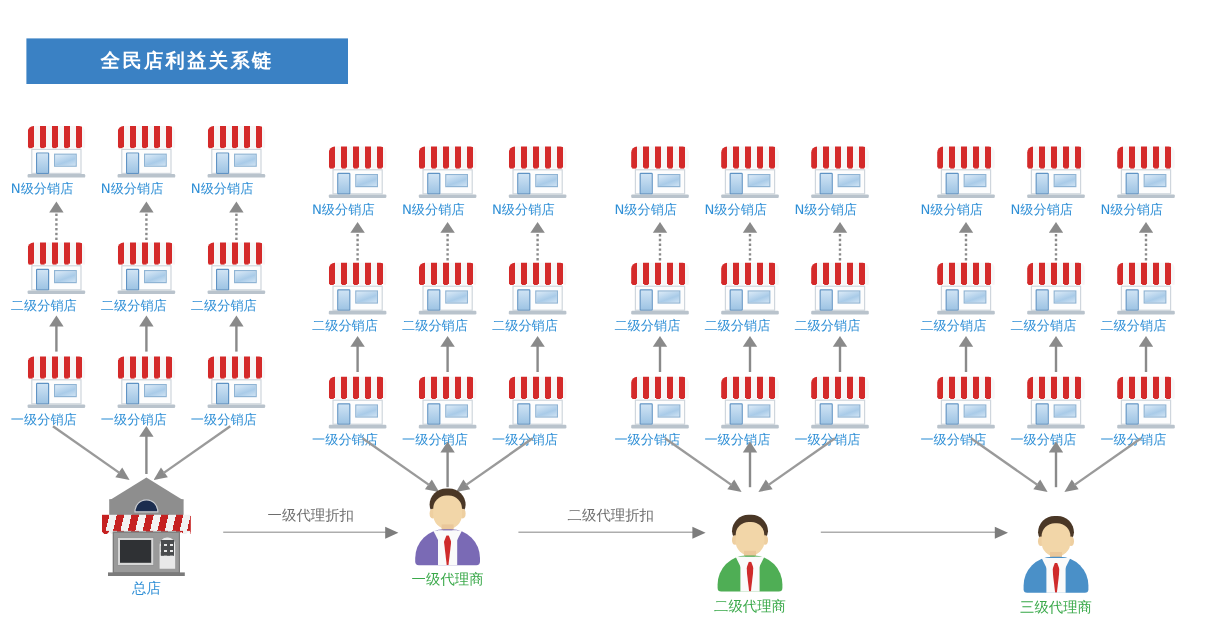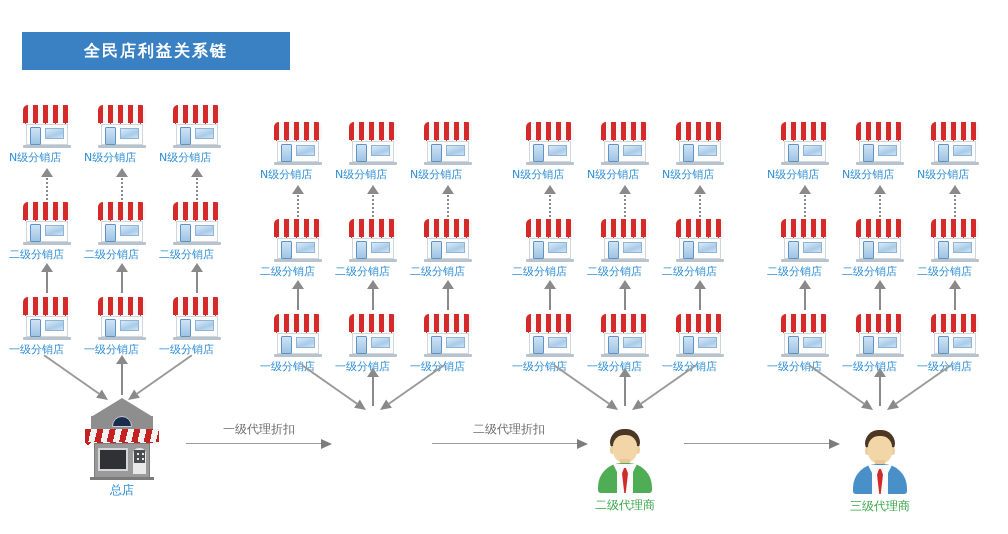--- a/index.html
+++ b/index.html
@@ -492,20 +492,35 @@
   </div>
   <div class="v-arrow" style="left:367px;top:368px;height:38px;">
     <div class="head"></div>
       <div class="shaft"></div>
   </div>
   <div class="diag" style="left:380px;top:405px;width:78px;transform:rotate(-35deg);">
     <div class="head"></div>
       <div class="shaft"></div>
   </div>
 
+  <div class="node" style="left:342px;top:405px;">
+    <div class="agent">
+      <div class="ag-hair"></div>
+      <div class="ag-ear-l"></div>
+      <div class="ag-ear-r"></div>
+      <div class="ag-face"></div>
+      <div class="ag-neck"></div>
+      <div class="ag-body" style="background:#7a6ab5;"></div>
+      <div class="ag-shirt"></div>
+      <div class="ag-collar-l"></div>
+      <div class="ag-collar-r"></div>
+      <div class="ag-tie"></div>
+    </div>
+    <div class="agent-label">一级代理商</div>
+  </div>
 
   <div class="h-arrow" style="left:432px;top:438px;width:156px;">
     <div class="shaft"></div>
     <div class="head"></div>
   </div>
   <div class="h-arrow-label" style="left:439px;top:421px;">二级代理折扣</div>
 
   <div class="node shop-node" style="left:526px;top:122px;">
     <div class="shop">
       <div class="awning"></div>

